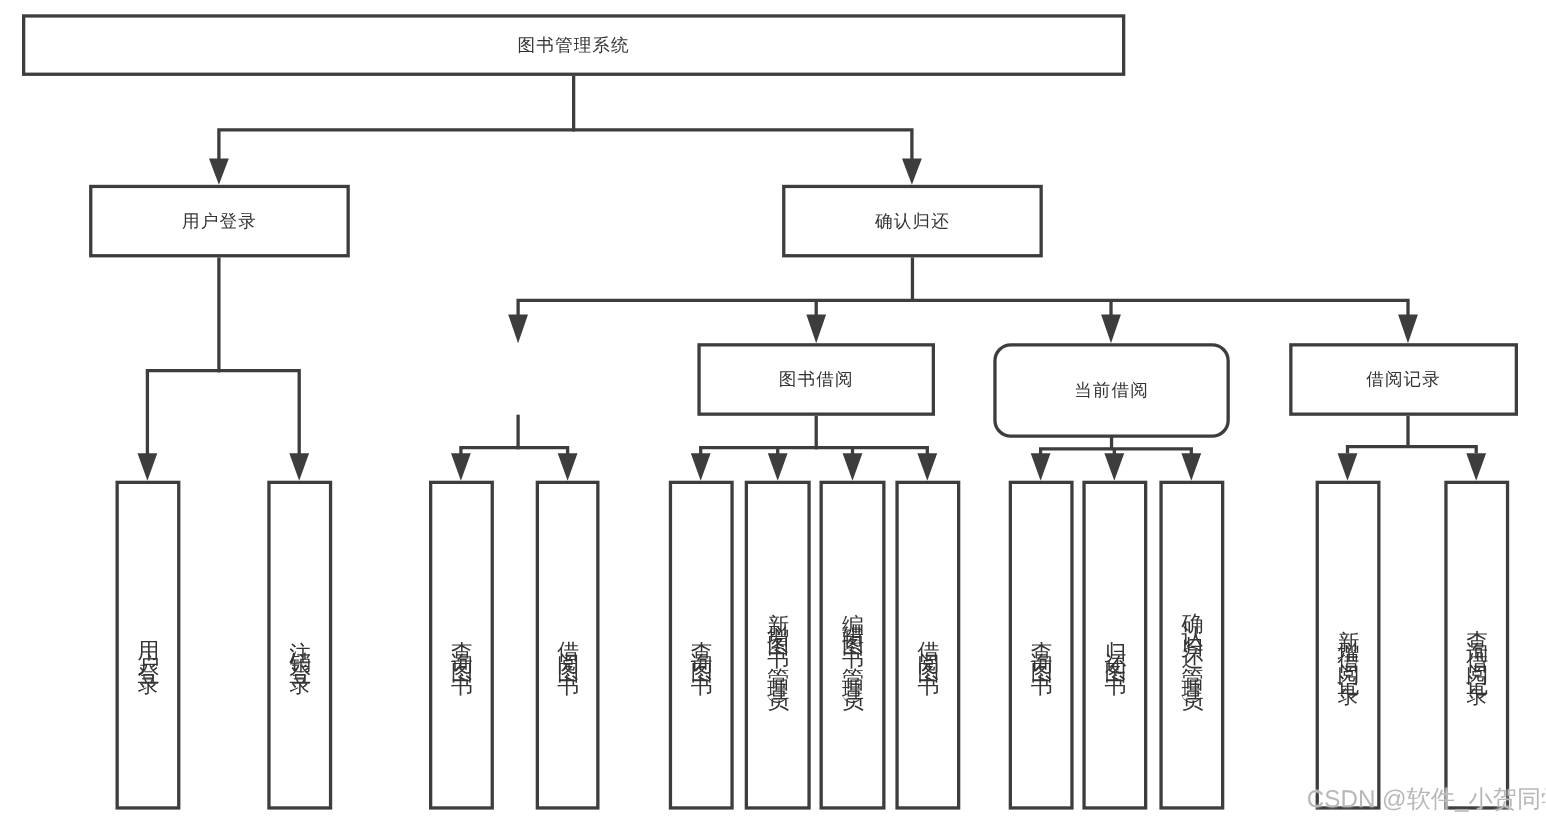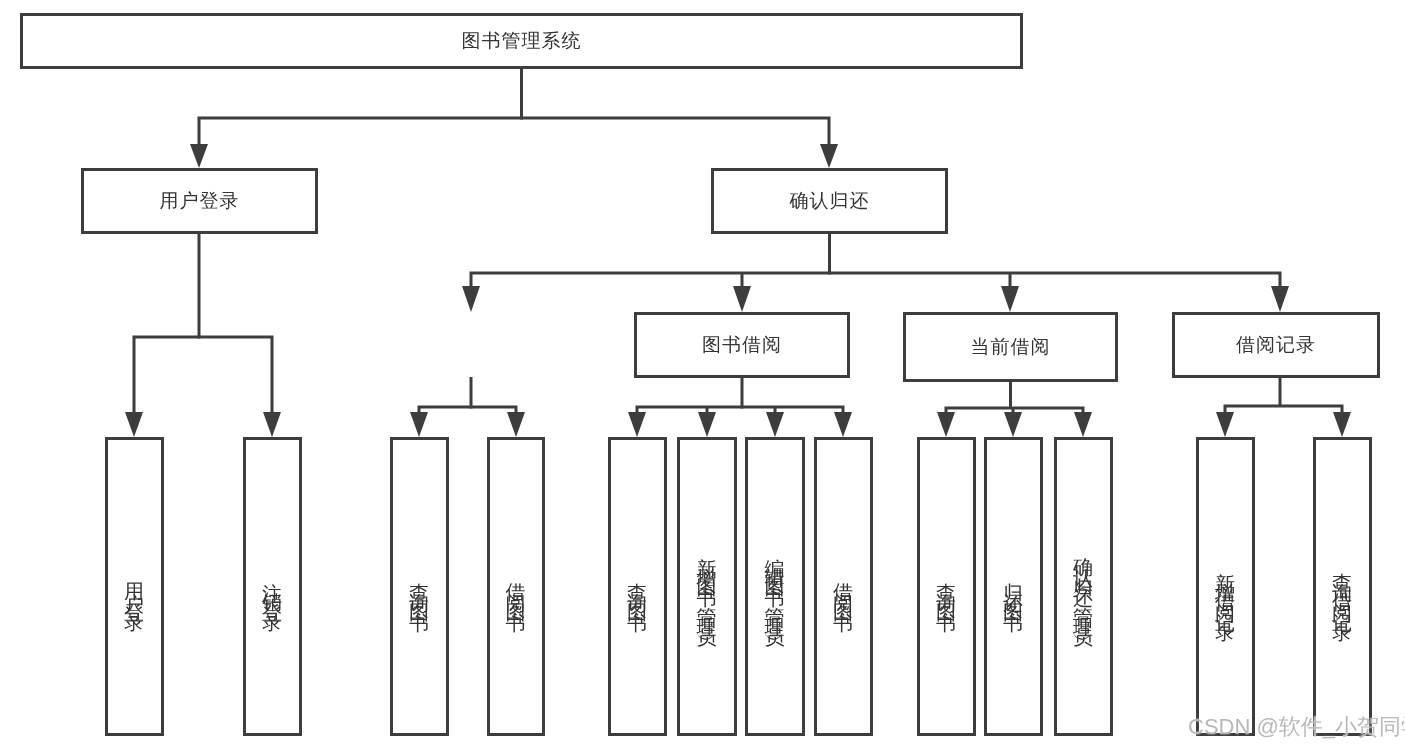--- a/index.html
+++ b/index.html
@@ -27,21 +27,21 @@
     box-sizing: border-box;
     border: 3px solid #3d3d3d;
     background: #ffffff;
     display: flex;
     align-items: center;
     justify-content: center;
     color: #333333;
     z-index: 2;
   }
   .box.h span {
-    font-size: 19px;
+    font-size: 16px;
     letter-spacing: 1px;
     white-space: nowrap;
   }
   .box.v span {
     writing-mode: vertical-rl;
     text-orientation: mixed;
     font-size: 20px;
     letter-spacing: 10px;
     line-height: 1;
     white-space: nowrap;
@@ -128,21 +128,21 @@
   <div class="box h" style="left:81px; top:168px; width:237px; height:66px;">
     <span>用户登录</span>
   </div>
   <div class="box h" style="left:711px; top:168px; width:237px; height:66px;">
     <span>确认归还</span>
   </div>
 
   <div class="box h" style="left:634px; top:312px; width:216px; height:66px;justify-content:center;">
     <span>图书借阅</span>
   </div>
-  <div class="box h" style="left:903px; top:312px; width:215px; height:70px;">
+  <div class="box h" style="left:903px; top:312px; width:215px; height:86px;border-radius:16px;">
     <span>当前借阅</span>
   </div>
   <div class="box h" style="left:1172px; top:312px; width:208px; height:66px;">
     <span>借阅记录</span>
   </div>
 
   <div class="box v" style="left:105px; top:437px; width:59px; height:299px;">
     <span>用户登录</span>
   </div>
   <div class="box v" style="left:243px; top:437px; width:59px; height:299px;">

